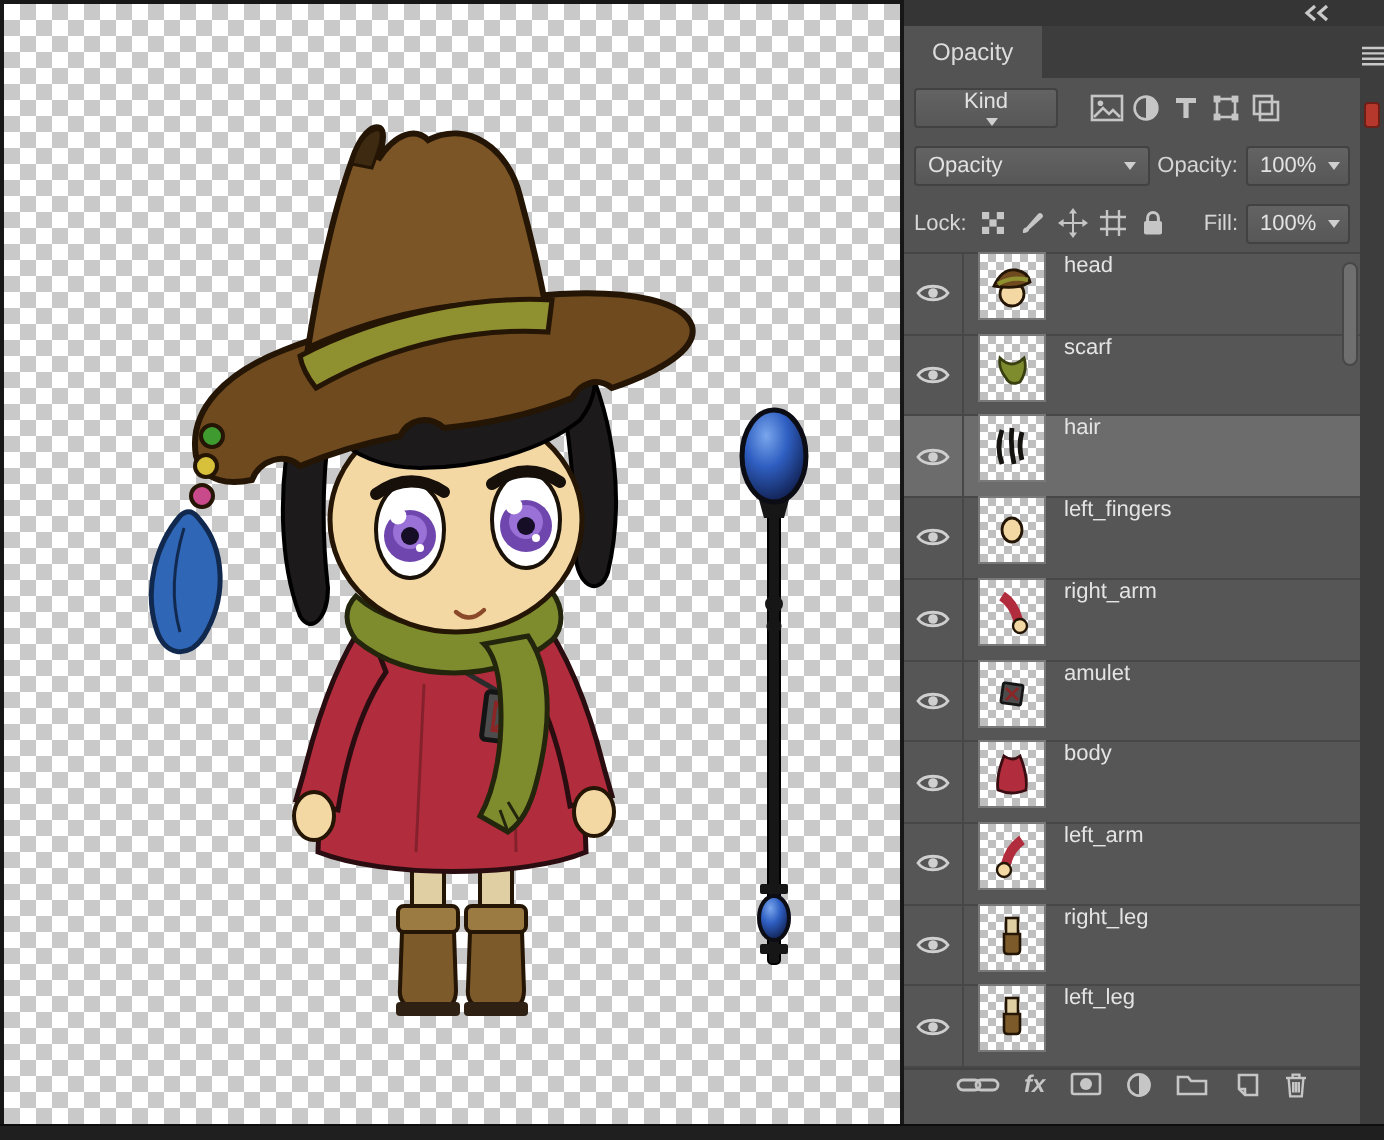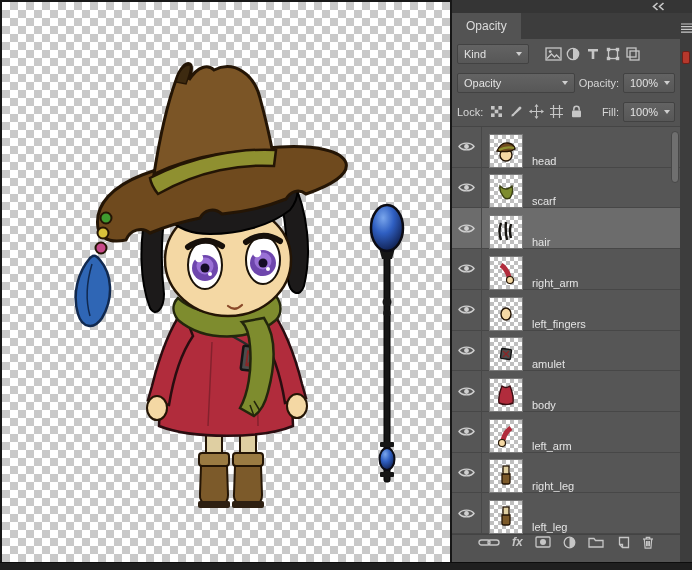--- a/index.html
+++ b/index.html
@@ -33,32 +33,32 @@
   .panel-body { width:228px; }
   .ctl-row { display:flex; align-items:center; height:29px; padding:0 5px; }
   .label { font-size:11px; color:#d6d6d6; }
   .dropdown {
     height:20px; background:linear-gradient(#636363,#575757);
     border:1px solid #424242; border-radius:2px;
     display:flex; align-items:center; justify-content:space-between;
     padding:0 6px; color:#e2e2e2; font-size:11px;
   }
   .chev { width:0; height:0; border-left:3.5px solid transparent; border-right:3.5px solid transparent; border-top:4px solid #cfcfcf; margin-left:6px; }
-  .dd-kind { width:72px; margin-right:14px; }
+  .dd-kind { width:72px; margin-right:14px;flex-direction:column; }
   .dd-blend { width:118px; }
   .dd-val { width:52px;align-items:center; }
   .icon-btn { width:20px; height:20px; display:flex; align-items:center; justify-content:center; }
   .lock-btn { width:18px; height:18px; display:flex; align-items:center; justify-content:center; margin-right:2px; }
   .ml-auto { margin-left:auto; }
   .gap4 { margin-right:4px; }
   .sep { height:1px; background:#454545; }
 
   
   .layer-list { height:407px; display:flex; flex-direction:column; position:relative; }
-  .layer-row { flex:1; display:flex; align-items:flex-end; border-bottom:1px solid #474747; background:#565656; }
+  .layer-row { flex:1; display:flex; align-items:flex-start; border-bottom:1px solid #474747; background:#565656; }
   .layer-row.selected { background:#6c6c6c; }
   .eye-cell { width:30px; align-self:stretch; display:flex; align-items:center; justify-content:center; border-right:1px solid #474747; }
   .thumb {
     width:32px; height:32px; margin:0 10px 0 8px; flex:none;
     background-color:#ffffff;
     background-image:conic-gradient(#bfbfbf 25%, transparent 25% 50%, #bfbfbf 50% 75%, transparent 75%);
     background-size:8px 8px;
     outline:1px solid #787878;
     display:flex; align-items:center; justify-content:center;
   }
@@ -333,40 +333,40 @@
 
       <div class="layer-row">
         <div class="eye-cell">
           <svg width="17" height="11" viewBox="0 0 17 11">
               <path d="M1 5.5 C4 1 13 1 16 5.5 C13 10 4 10 1 5.5 Z" fill="none" stroke="#cfcfcf" stroke-width="1.4"></path>
               <circle cx="8.5" cy="5.5" r="2.4" fill="#cfcfcf"></circle>
             </svg>
         </div>
         <div class="thumb">
           <svg width="26" height="26" viewBox="0 0 26 26">
+            <ellipse cx="13" cy="13" rx="5" ry="6" fill="#f4d8a4" stroke="#241505" stroke-width="1.4"></ellipse>
+          </svg>
+        </div>
+        <span class="layer-name">left_fingers</span>
+      </div>
+
+      <div class="layer-row">
+        <div class="eye-cell">
+          <svg width="17" height="11" viewBox="0 0 17 11">
+              <path d="M1 5.5 C4 1 13 1 16 5.5 C13 10 4 10 1 5.5 Z" fill="none" stroke="#cfcfcf" stroke-width="1.4"></path>
+              <circle cx="8.5" cy="5.5" r="2.4" fill="#cfcfcf"></circle>
+            </svg>
+        </div>
+        <div class="thumb">
+          <svg width="26" height="26" viewBox="0 0 26 26">
             <path d="M8 5 Q14 9 16 17" stroke="#b12c3c" stroke-width="5" fill="none"></path>
             <circle cx="17" cy="20" r="3.5" fill="#f4d8a4" stroke="#241505" stroke-width="1.2"></circle>
           </svg>
         </div>
         <span class="layer-name">right_arm</span>
-      </div>
-
-      <div class="layer-row">
-        <div class="eye-cell">
-          <svg width="17" height="11" viewBox="0 0 17 11">
-              <path d="M1 5.5 C4 1 13 1 16 5.5 C13 10 4 10 1 5.5 Z" fill="none" stroke="#cfcfcf" stroke-width="1.4"></path>
-              <circle cx="8.5" cy="5.5" r="2.4" fill="#cfcfcf"></circle>
-            </svg>
-        </div>
-        <div class="thumb">
-          <svg width="26" height="26" viewBox="0 0 26 26">
-            <ellipse cx="13" cy="13" rx="5" ry="6" fill="#f4d8a4" stroke="#241505" stroke-width="1.4"></ellipse>
-          </svg>
-        </div>
-        <span class="layer-name">left_fingers</span>
       </div>
 
       <div class="layer-row">
         <div class="eye-cell">
           <svg width="17" height="11" viewBox="0 0 17 11">
               <path d="M1 5.5 C4 1 13 1 16 5.5 C13 10 4 10 1 5.5 Z" fill="none" stroke="#cfcfcf" stroke-width="1.4"></path>
               <circle cx="8.5" cy="5.5" r="2.4" fill="#cfcfcf"></circle>
             </svg>
         </div>
         <div class="thumb">

